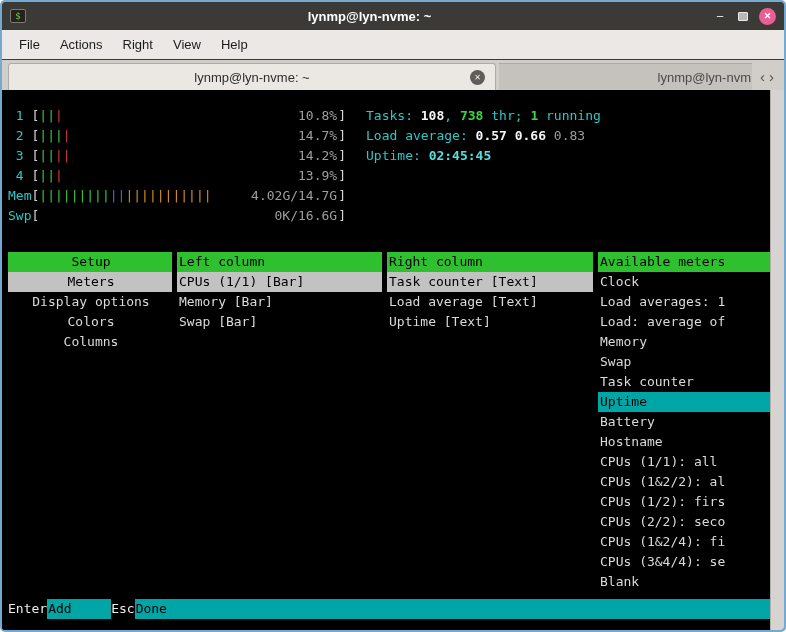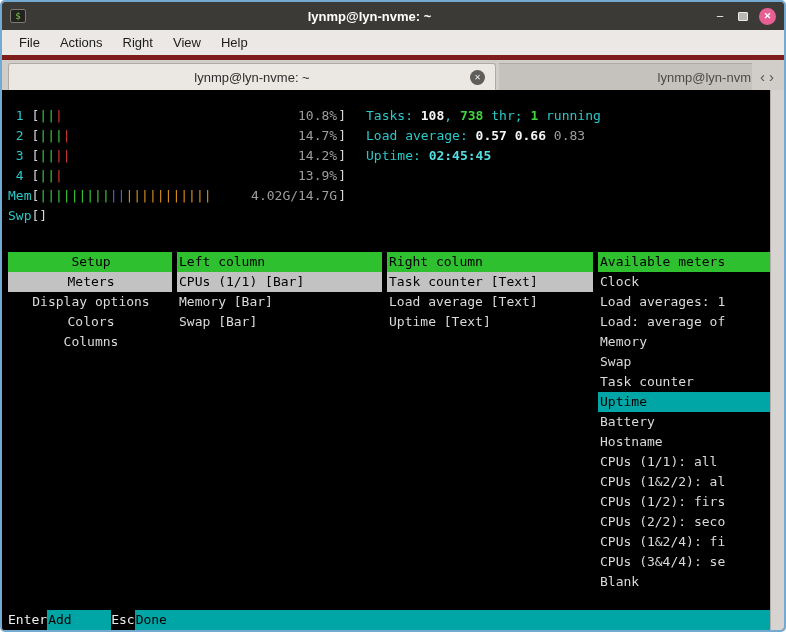--- a/index.html
+++ b/index.html
@@ -28,21 +28,21 @@
   .controls { display:flex; align-items:center; gap:11px; flex:0 0 auto; }
   .ctrl { cursor:default; display:flex; align-items:center; justify-content:center; }
   .ctrl.min { color:#e8e8e8; font-size:13px; width:14px; }
   .max-box { width:10px; height:9px; border:1px solid #e8e8e8; border-radius:1px; display:block; background:#b9b8b4; }
   .ctrl.close {
     width:17px; height:17px; border-radius:50%; background:#e75f95;
     color:#ffffff; font-size:9px; font-weight:bold;
   }
   
   .menubar {
-    height:30px; background:#ebe8e5; border-bottom:5px solid #7f1d1d;
+    height:30px; background:#ebe8e5; border-bottom:1px solid #7f1d1d;
     display:flex; align-items:center; padding:0 8px; gap:2px; flex:0 0 auto;
   }
   .menu-item { font-size:13px; color:#1c1c1c; padding:5px 9px; border-radius:2px; }
   
   .tabbar {
     height:30px; background:#d1cec9; display:flex; align-items:stretch;
     padding:3px 2px 0 6px; flex:0 0 auto;
   }
   .tab { display:flex; align-items:center; font-size:13px; }
   .tab.active {
@@ -96,21 +96,21 @@
   .setup-col:nth-child(3){ width:206px; }
   .setup-col:nth-child(4){ flex:1; }
   .col-header {
     background:var(--green); color:#000; height:20px; padding-left:2px;
     white-space:pre; overflow:hidden;
   }
   .col-item { color:var(--text); height:20px; padding-left:2px; white-space:pre; overflow:hidden; }
   .col-item.sel-gray { background:var(--gray-select); color:#000; }
   .col-item.sel-cyan { background:var(--cyan-bg); color:#000; }
   
-  .fnbar { position:absolute; left:0; right:0; bottom:0; height:20px; display:flex; padding-left:6px; }
+  .fnbar { position:absolute; left:0; right:0; bottom:11px; height:20px; display:flex; padding-left:6px; }
   .fn-key { color:#ececec; white-space:pre; }
   .fn-label { background:var(--cyan-bg); color:#000; white-space:pre; padding-left:1px; }
   .fn-label.w { width:64px; }
   .fn-label.fill { flex:1; }
 </style>
 </head>
 <body>
 
 <div class="window">
 
@@ -152,21 +152,21 @@
 
   <div class="term-area">
     <div class="terminal">
       <div class="term-top">
         <div id="meters">
             <div class="meter-line"><span class="mlabel"> 1 </span><span class="brk">[</span><span class="mbody"><span class="bar-green">|</span><span class="bar-green">|</span><span class="bar-red">|</span><span class="mval">10.8%</span></span><span class="brk">]</span></div>
             <div class="meter-line"><span class="mlabel"> 2 </span><span class="brk">[</span><span class="mbody"><span class="bar-green">|</span><span class="bar-green">|</span><span class="bar-green">|</span><span class="bar-red">|</span><span class="mval">14.7%</span></span><span class="brk">]</span></div>
             <div class="meter-line"><span class="mlabel"> 3 </span><span class="brk">[</span><span class="mbody"><span class="bar-green">|</span><span class="bar-green">|</span><span class="bar-red">|</span><span class="bar-red">|</span><span class="mval">14.2%</span></span><span class="brk">]</span></div>
             <div class="meter-line"><span class="mlabel"> 4 </span><span class="brk">[</span><span class="mbody"><span class="bar-green">|</span><span class="bar-green">|</span><span class="bar-red">|</span><span class="mval">13.9%</span></span><span class="brk">]</span></div>
             <div class="meter-line"><span class="mlabel">Mem</span><span class="brk">[</span><span class="mbody"><span class="bar-green">|</span><span class="bar-green">|</span><span class="bar-green">|</span><span class="bar-green">|</span><span class="bar-green">|</span><span class="bar-green">|</span><span class="bar-green">|</span><span class="bar-green">|</span><span class="bar-green">|</span><span class="bar-blue">|</span><span class="bar-blue">|</span><span class="bar-orange">|</span><span class="bar-orange">|</span><span class="bar-orange">|</span><span class="bar-orange">|</span><span class="bar-orange">|</span><span class="bar-orange">|</span><span class="bar-orange">|</span><span class="bar-orange">|</span><span class="bar-orange">|</span><span class="bar-orange">|</span><span class="bar-orange">|</span><span class="mval">4.02G/14.7G</span></span><span class="brk">]</span></div>
-            <div class="meter-line"><span class="mlabel">Swp</span><span class="brk">[</span><span class="brk">]</span></div>
+            <div class="meter-line"><span class="mlabel">Swp</span><span class="brk">[</span><span class="mbody"><span class="mval">0K/16.6G</span></span><span class="brk">]</span></div>
           </div>
         <div class="stats" id="stats"><div class="stat-line"><span class="c-cyan">Tasks: </span><span class="c-white-b">108</span><span class="c-cyan">, </span><span class="c-green-b">738</span><span class="c-cyan"> thr; </span><span class="c-green-b">1</span><span class="c-cyan"> running</span></div><div class="stat-line"><span class="c-cyan">Load average: </span><span class="c-white-b">0.57 </span><span class="c-white-b">0.66 </span><span class="c-gray">0.83</span></div><div class="stat-line"><span class="c-cyan">Uptime: </span><span class="c-cyan-b">02:45:45</span></div></div>
       </div>
       <div class="setup-panels" id="setup-panels">
           <div class="setup-col">
             <div class="col-header">Setup</div>
             <div class="col-item sel-gray">Meters</div>
             <div class="col-item">Display options</div>
             <div class="col-item">Colors</div>
             <div class="col-item">Columns</div>

